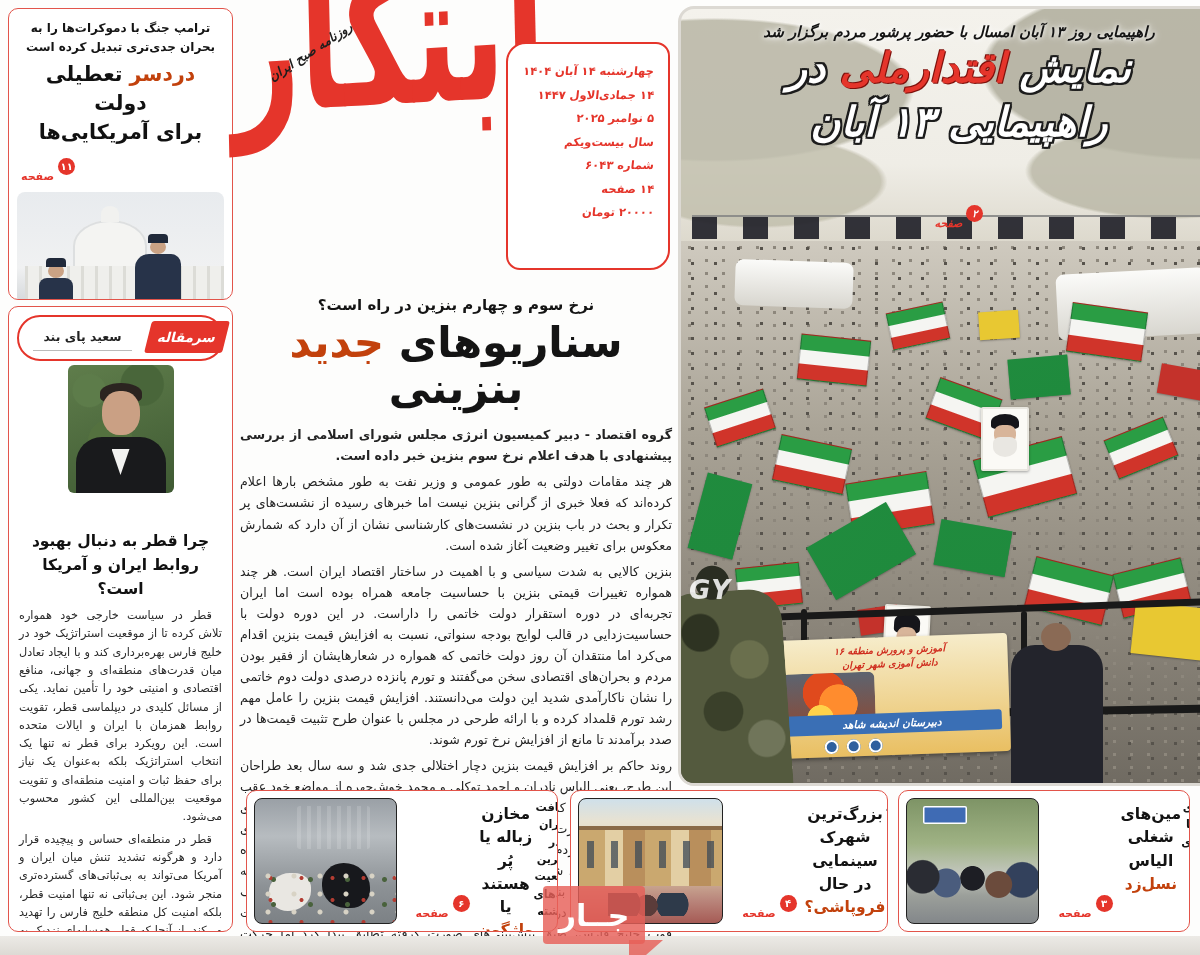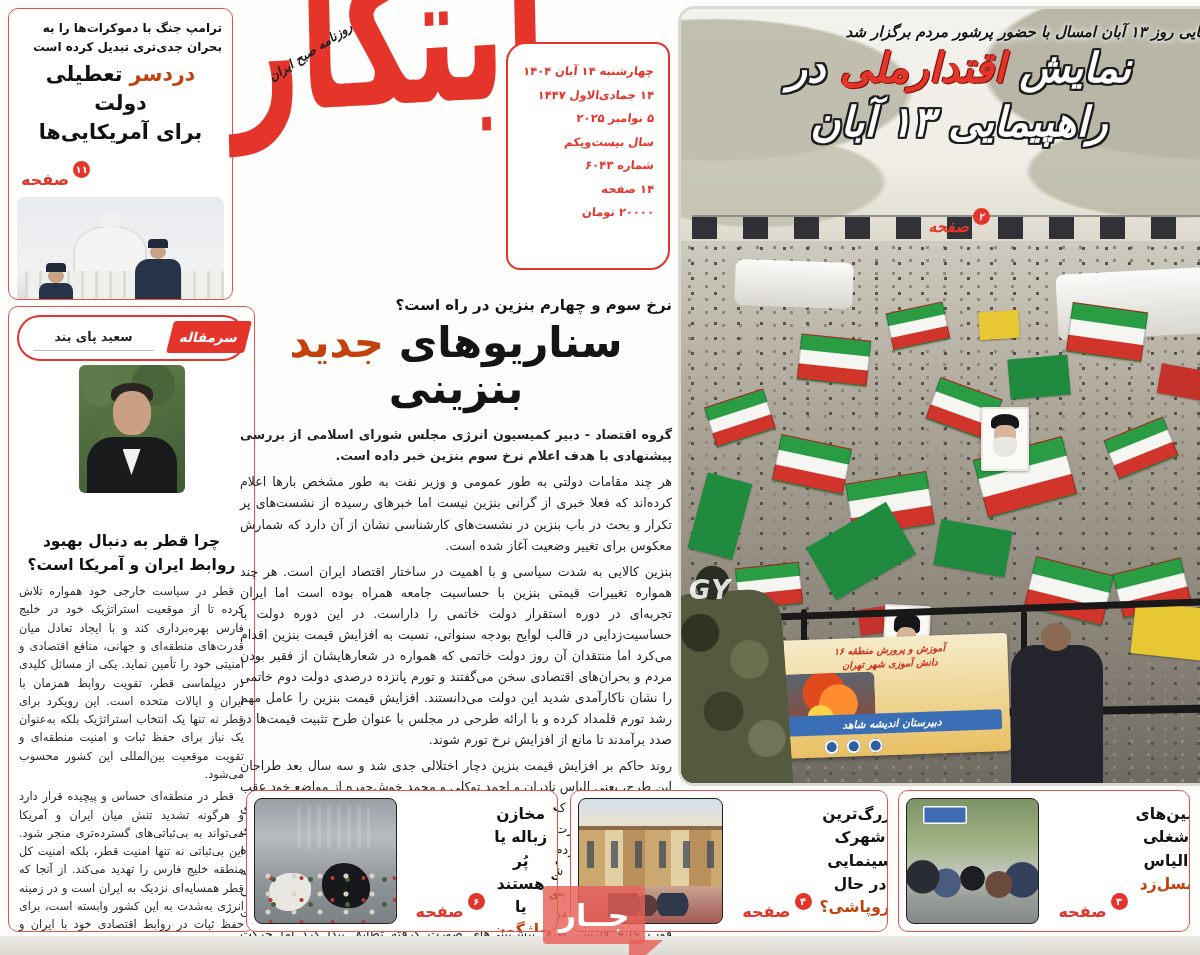--- a/index.html
+++ b/index.html
@@ -9,26 +9,26 @@
     background:#f3f1ee;
     position:relative; overflow:hidden;
   }
   #page { position:absolute; inset:0; background:#fdfdfc; }
 
   
   .rtl { direction:rtl; }
   .red { color:#c2410c; }
   .box { background:#fff; border:1.5px solid #e2544a; border-radius:10px; overflow:hidden; position:absolute; }
   .page-badge { display:inline-flex; align-items:center; gap:4px; direction:ltr; }
-  .page-badge .lbl { color:#e5352b; font-size:16px; font-weight:bold;margin-top:20px; }
+  .page-badge .lbl { color:#e5352b; font-size:11px; font-weight:bold;margin-top:20px; }
   .page-badge .num {
     width:17px; height:17px; border-radius:50%; background:#e5352b; color:#fff;
     font-size:10px; font-weight:bold; display:flex; align-items:center; justify-content:center;
   }
-  .kicker { font-weight:bold; color:#141414; text-align:right; }
+  .kicker { font-weight:bold; color:#141414; text-align:center; }
   .outline-w {
     color:#fff;
     text-shadow:-2px -2px 0 #1c1c1c, 2px -2px 0 #1c1c1c, -2px 2px 0 #1c1c1c, 2px 2px 0 #1c1c1c,
                  0 -2px 0 #1c1c1c, 0 2px 0 #1c1c1c, -2px 0 0 #1c1c1c, 2px 0 0 #1c1c1c;
   }
 
   
   #us-box { left:8px; top:8px; width:225px; height:292px; }
   #us-box .kicker { font-size:12px; line-height:1.55; padding:10px 10px 2px; }
   #us-box h2 { direction:rtl; text-align:center; font-size:20.5px; line-height:1.4; color:#111; padding:2px 8px 0; }
@@ -44,21 +44,21 @@
   .officer:before { content:""; position:absolute; left:50%; transform:translateX(-50%); top:-14px; width:16px; height:14px; border-radius:50%; background:#caa284; }
   .officer:after { content:""; position:absolute; left:50%; transform:translateX(-50%); top:-20px; width:20px; height:9px; border-radius:4px 4px 0 0; background:#20293a; }
   .off1 { left:22px; top:86px; width:34px; height:62px; }
   .off2 { left:118px; top:62px; width:46px; height:92px; border-radius:14px 10px 4px 4px; }
   .barrier { position:absolute; left:0; bottom:2px; width:100%; height:46px;
     background:repeating-linear-gradient(90deg,#7d8288 0 3px,transparent 3px 22px); }
   .barrier:before, .barrier:after { content:""; position:absolute; left:0; width:100%; height:4px; background:#6d7177; }
   .barrier:before { top:2px; } .barrier:after { top:22px; }
 
   
-  #editorial-box { left:8px; top:306px; width:247px; height:626px; }
+  #editorial-box { left:8px; top:306px; width:225px; height:626px; }
   .ed-pill { position:relative; margin:8px 8px 0; height:46px; border:2px solid #e5352b; border-radius:26px; }
   .ed-tag { position:absolute; right:-4px; top:4px; width:78px; height:32px; background:#e5352b;
     transform:skewX(-14deg); display:flex; align-items:center; justify-content:center;
     color:#fff; font-size:13.5px; font-weight:bold; border-radius:3px; }
   .ed-author { position:absolute; left:14px; top:12px; right:90px; text-align:center;
     font-size:12.5px; font-weight:bold; color:#222; border-bottom:1px solid #bbb; padding-bottom:6px; }
   .ed-photo { position:relative; width:106px; height:128px; margin:4px auto 0; border-radius:6px; overflow:hidden;
     background:radial-gradient(circle at 20% 20%,#5d7c4a 0 12%,transparent 13%),
                radial-gradient(circle at 70% 15%,#49663a 0 16%,transparent 17%),
                radial-gradient(circle at 40% 60%,#54713f 0 22%,transparent 23%),

